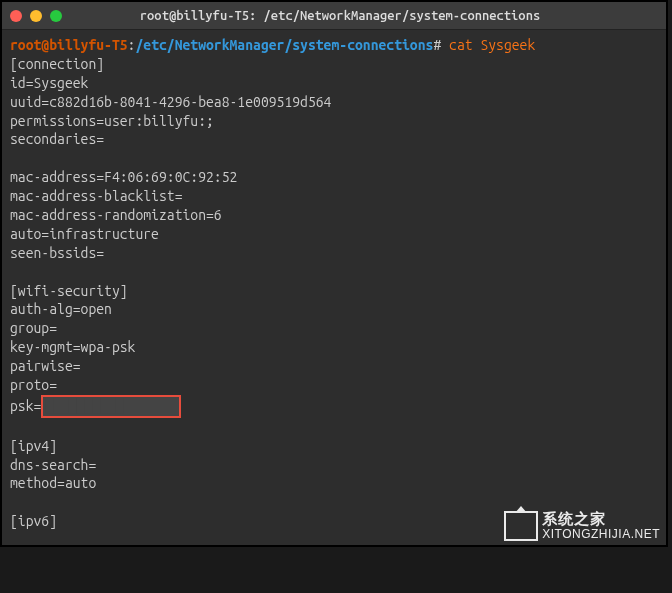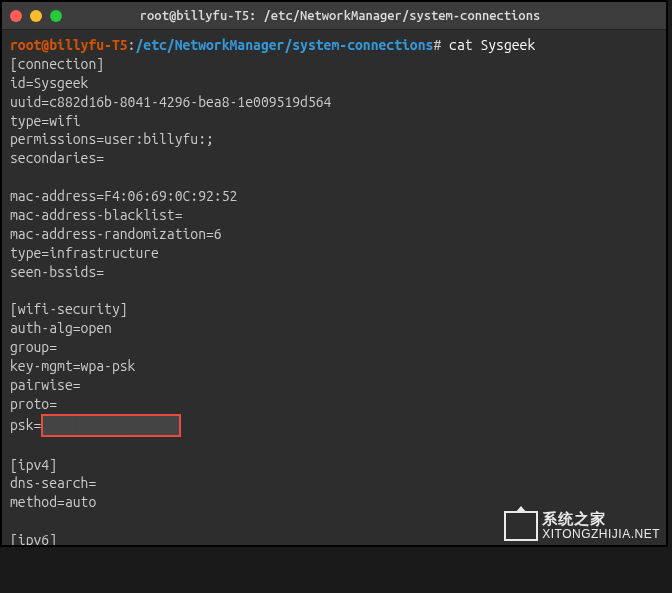--- a/index.html
+++ b/index.html
@@ -57,21 +57,21 @@
       background: #2d2d2d;
       height: calc(100% - 28px);
       overflow: hidden;
       position: relative;
     }
     .line { white-space: pre; }
     .user { color: #d35400; font-weight: bold; }
     .colon { color: #ccc; }
     .path { color: #3498db; font-weight: bold; }
     .dollar { color: #ccc; }
-    .cmd { color: #ffffff; }
+    .cmd { color: #f97316; }
     .output { color: #ccc; }
     .psk-box {
       border: 2px solid #e74c3c;
       display: inline-block;
       padding: 0 2px;
       min-width: 140px;
       background: #444;
       color: #444;
     }
     .psk-label { color: #ccc; }
@@ -122,28 +122,27 @@
       <div class="tb-btn tb-min"></div>
       <div class="tb-btn tb-max"></div>
     </div>
     <div class="tb-title">root@billyfu-T5: /etc/NetworkManager/system-connections</div>
   </div>
   <div class="terminal">
     <div class="line"><span class="user">root@billyfu-T5</span><span class="colon">:</span><span class="path">/etc/NetworkManager/system-connections</span><span class="dollar">#</span> <span class="cmd">cat Sysgeek</span></div>
     <div class="line output">[connection]</div>
     <div class="line output">id=Sysgeek</div>
     <div class="line output">uuid=c882d16b-8041-4296-bea8-1e009519d564</div>
-    <div class="line output">type=wifi</div>
     <div class="line output">permissions=user:billyfu:;</div>
     <div class="line output">secondaries=</div>
     <div class="blank"></div>
     <div class="line output">mac-address=F4:06:69:0C:92:52</div>
     <div class="line output">mac-address-blacklist=</div>
     <div class="line output">mac-address-randomization=6</div>
-    <div class="line output">type=infrastructure</div>
+    <div class="line output">auto=infrastructure</div>
     <div class="line output">seen-bssids=</div>
     <div class="blank"></div>
     <div class="line output">[wifi-security]</div>
     <div class="line output">auth-alg=open</div>
     <div class="line output">group=</div>
     <div class="line output">key-mgmt=wpa-psk</div>
     <div class="line output">pairwise=</div>
     <div class="line output">proto=</div>
     <div class="line"><span class="psk-label">psk=</span><span class="psk-box">██████████</span></div>
     <div class="blank"></div>

